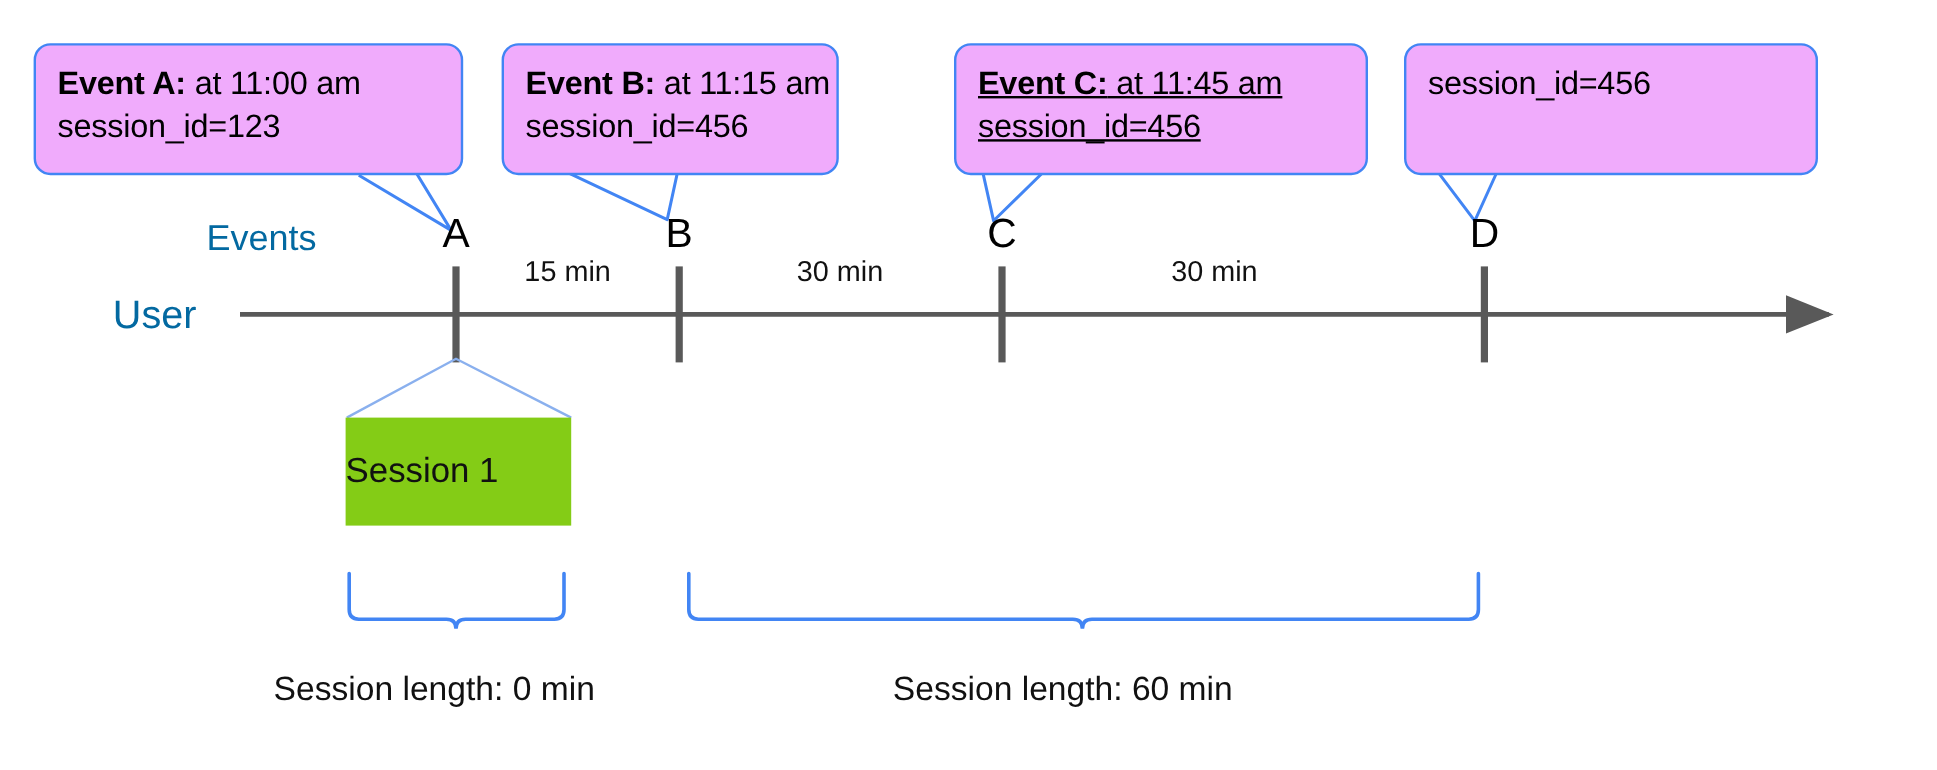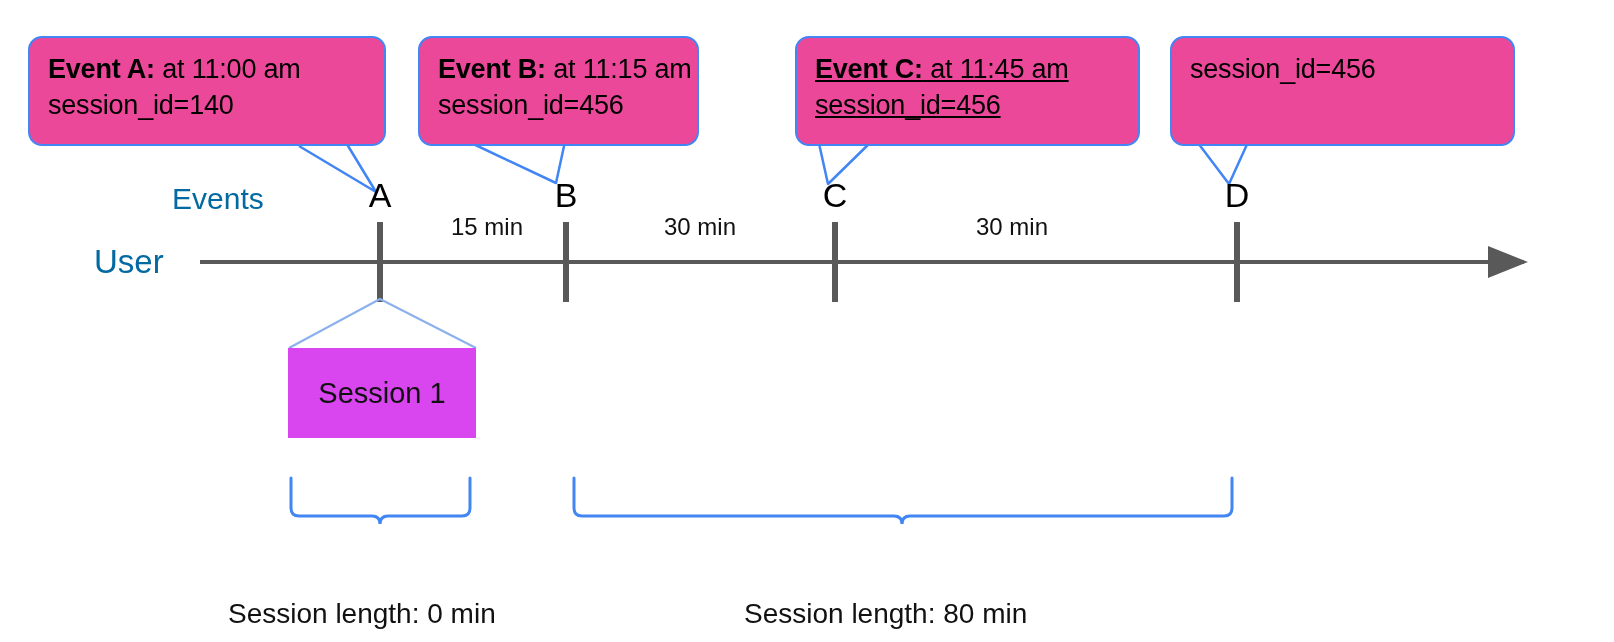--- a/index.html
+++ b/index.html
@@ -1,29 +1,29 @@
 <!DOCTYPE html>
 <html><head>
 <meta charset="utf-8">
 <style>
   html,body{margin:0;padding:0;background:#ffffff;}
   body{width:1614px;height:642px;font-family:"Liberation Sans",sans-serif;color:#000;overflow:hidden;}
   #stage{position:relative;width:1614px;height:642px;}
   svg.layer{position:absolute;left:0;top:0;width:1614px;height:642px;pointer-events:none;}
 
-  .callout{position:absolute;box-sizing:border-box;border:2px solid #4285f4;border-radius:14px;background:#ec4899;padding:14px 18px 12px 18px;}
+  .callout{position:absolute;box-sizing:border-box;border:2px solid #4285f4;border-radius:14px;background:#f0abfc;padding:14px 18px 12px 18px;}
   .callout .line{font-size:27px;line-height:1.33;white-space:nowrap;letter-spacing:-0.2px;}
   .callout .bold{font-weight:bold;}
 
   .tl-label{position:absolute;font-size:30px;color:#0369a1;white-space:nowrap;}
   .ev-letter{position:absolute;font-size:34px;color:#000;text-align:center;width:60px;}
   .gap-label{position:absolute;font-size:24px;color:#111;text-align:center;width:180px;}
-  .sess-box{position:absolute;background:#d946ef;display:flex;align-items:center;justify-content:center;}
+  .sess-box{position:absolute;background:#84cc16;display:flex;align-items:center;justify-content:flex-start;}
   .sess-box span{font-size:29px;color:#111;}
-  .len-label{position:absolute;font-size:28px;color:#111;white-space:nowrap;margin-top:40px;}
+  .len-label{position:absolute;font-size:28px;color:#111;white-space:nowrap;}
 </style>
 </head>
 <body>
 
 <div id="stage">
 
   <svg class="layer" viewBox="0 0 1614 642">
     <defs>
       <marker id="arrowhead" markerWidth="10" markerHeight="8" refX="9" refY="4" orient="auto">
         <polygon points="0,0 10,4 0,8" fill="#595959"></polygon>
@@ -46,21 +46,21 @@
 
     <path d="M 291,478 L 291,508 Q 291,516 299,516 L 372,516 Q 380,516 380,524 Q 380,516 388,516 L 462,516 Q 470,516 470,508 L 470,478" fill="none" stroke="#4285f4" stroke-width="3" stroke-linecap="round"></path>
 
     <path d="M 574,478 L 574,508 Q 574,516 582,516 L 894,516 Q 902,516 902,524 Q 902,516 910,516 L 1224,516 Q 1232,516 1232,508 L 1232,478" fill="none" stroke="#4285f4" stroke-width="3" stroke-linecap="round"></path>
   </svg>
 
   <div class="callout" style="left:28px;top:36px;width:358px;height:110px;">
     <div class="line">
       <span class="bold">Event A:</span><span> at 11:00 am</span>
     </div>
-    <div class="line">session_id=140</div>
+    <div class="line">session_id=123</div>
   </div>
 
   <div class="callout" style="left:418px;top:36px;width:281px;height:110px;">
     <div class="line">
       <span class="bold">Event B:</span><span> at 11:15 am</span>
     </div>
     <div class="line">session_id=456</div>
   </div>
 
   <div class="callout" style="left:795px;top:36px;width:345px;height:110px;text-decoration:underline;">
@@ -75,24 +75,24 @@
   </div>
 
   <div class="tl-label" style="left:172px;top:182px;">Events</div>
   <div class="tl-label" style="left:94px;top:243px;font-size:33px;">User</div>
 
   <div class="ev-letter" style="left:350px;top:176px;">A</div>
   <div class="ev-letter" style="left:536px;top:176px;">B</div>
   <div class="ev-letter" style="left:805px;top:176px;">C</div>
   <div class="ev-letter" style="left:1207px;top:176px;">D</div>
 
-  <div class="gap-label" style="left:371px;top:213px;padding-left:26px;">15 min</div>
+  <div class="gap-label" style="left:383px;top:213px;">15 min</div>
   <div class="gap-label" style="left:610px;top:213px;">30 min</div>
   <div class="gap-label" style="left:922px;top:213px;">30 min</div>
 
   <div class="sess-box" style="left:288px;top:348px;width:188px;height:90px;">
     <span>Session 1</span>
   </div>
 
   <div class="len-label" style="left:228px;top:558px;">Session length: 0 min</div>
-  <div class="len-label" style="left:744px;top:558px;">Session length: 80 min</div>
+  <div class="len-label" style="left:744px;top:558px;">Session length: 60 min</div>
 
 </div>
 
 </body></html>

